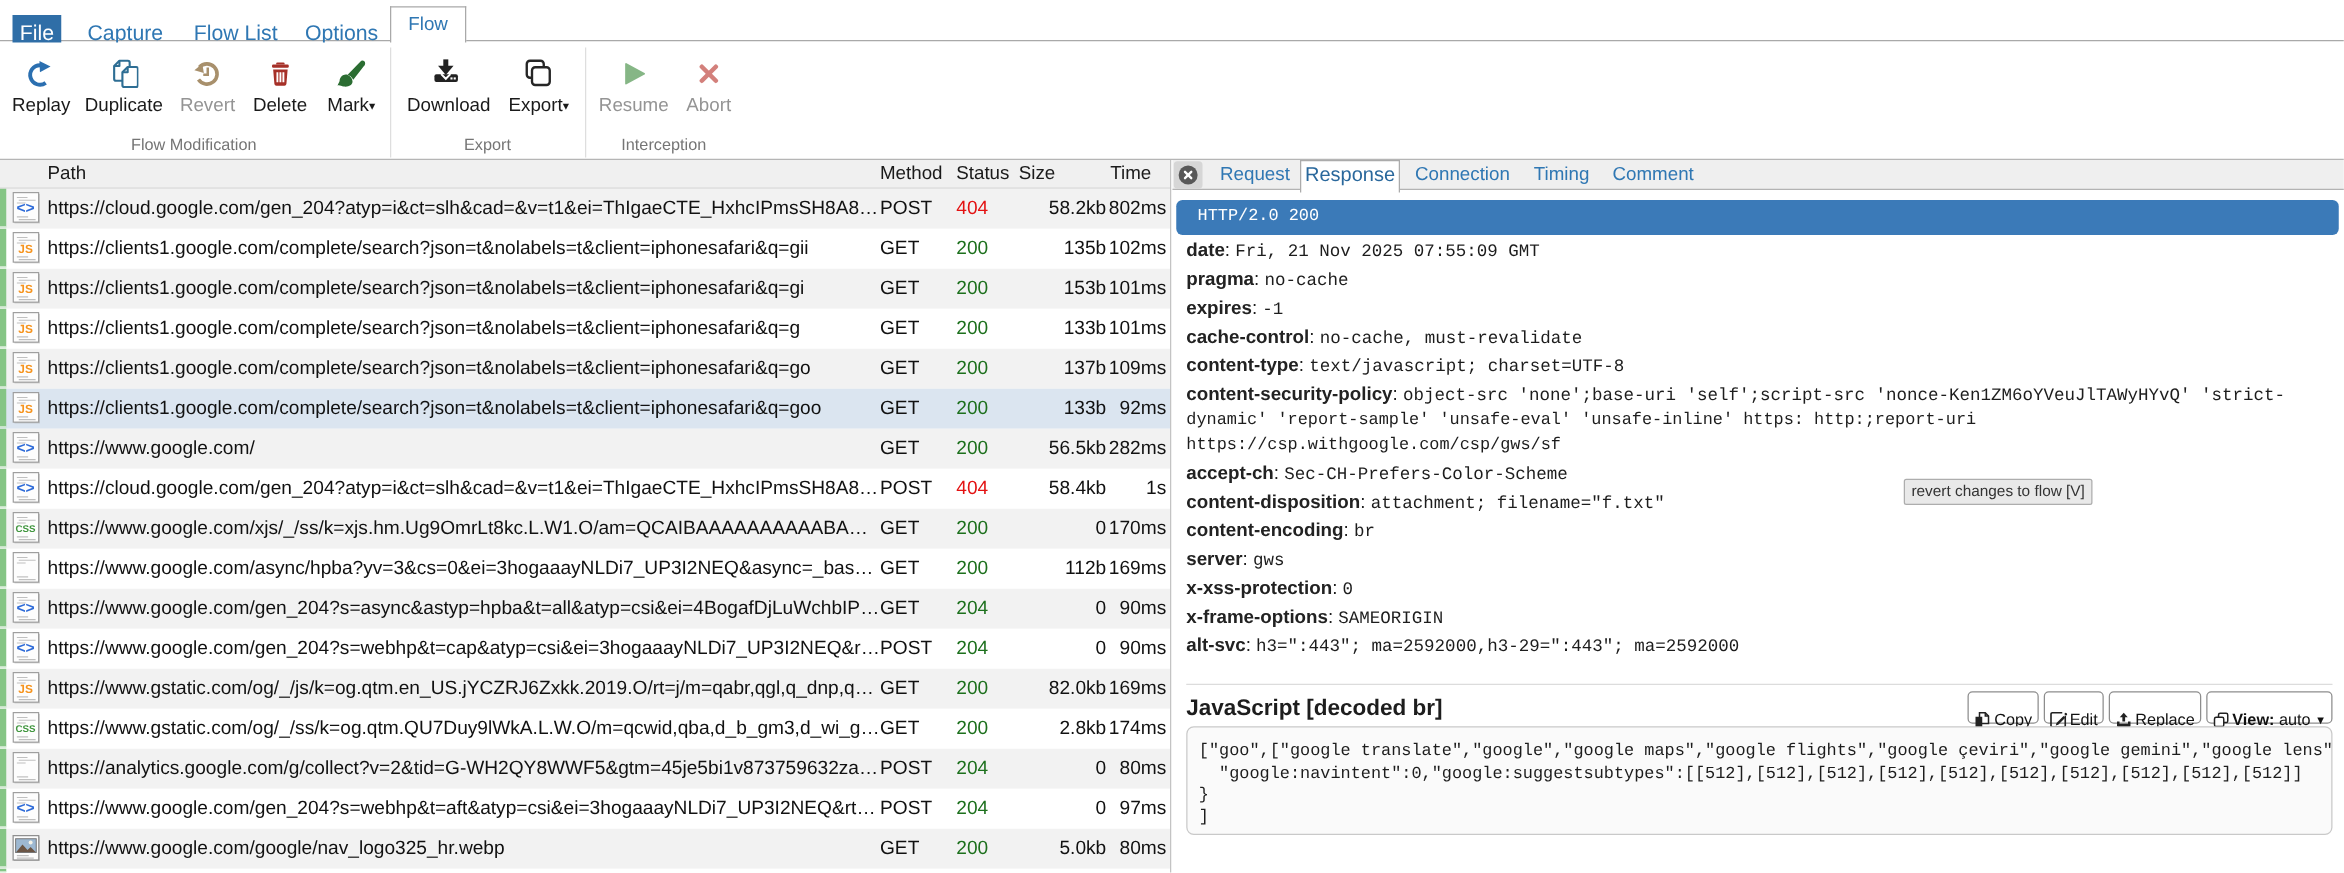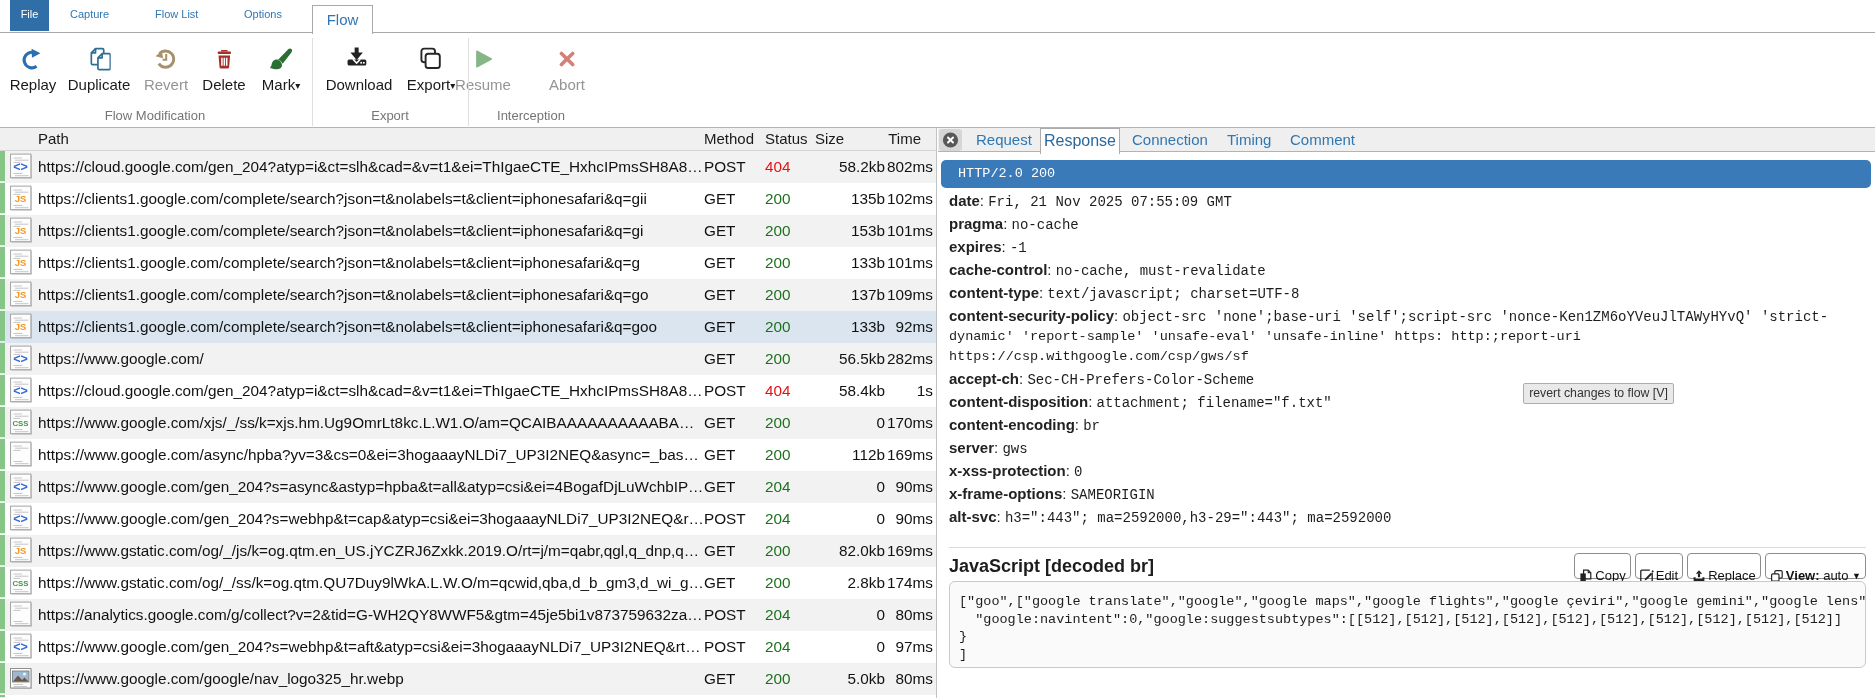--- a/index.html
+++ b/index.html
@@ -1,22 +1,22 @@
 <!DOCTYPE html>
 <html><head><meta charset="utf-8"><style>
 * { margin:0; padding:0; box-sizing:border-box; }
 html,body { width:1875px; height:698px; background:#fff; overflow:hidden;
   font-family:"Liberation Sans", sans-serif; -webkit-font-smoothing:antialiased; }
 .mono, .mv { font-family:"Liberation Mono", monospace; }
 
 
 #menubar { position:absolute; left:0; top:0; width:1875px; height:33px;
   border-bottom:1px solid #a9a9a9; background:#fff; }
-#menubar .mi { position:absolute; top:0; height:31px; line-height:29px;
-  font-size:11px; color:#2f77b3; }
+#menubar .mi { position:absolute; top:12px; height:31px; line-height:29px;
+  font-size:17px; color:#2f77b3; }
 #mi-file { left:10px; width:39px; text-align:center; background:#2f6ea7; color:#fff !important; }
 #tab-flow { position:absolute; left:312px; top:5px; width:61px; height:29px;
   background:#fff; border:1px solid #a9a9a9; border-bottom:none; text-align:center;
   line-height:27px; font-size:15px; color:#2f77b3; z-index:2; }
 
 
 #toolbar { position:absolute; left:0; top:34px; width:1875px; height:94px;
   border-bottom:1px solid #b5b5b5; background:#fff; }
 .tbb { position:absolute; top:13px; transform:translateX(-50%); text-align:center; }
 .tbb svg { display:block; margin:0 auto; }
@@ -146,21 +146,21 @@
       </svg>
       <div class="tbl ">Download</div>
     </div>
     <div class="tbb" style="left:431px">
       <svg width="24" height="24" viewBox="0 0 24 24">
         <rect x="2.6" y="1.6" width="13.6" height="13.6" rx="2.6" fill="#fff" stroke="#262626" stroke-width="1.9"></rect>
         <rect x="6.8" y="6.8" width="14.2" height="14.2" rx="2.6" fill="#fff" stroke="#262626" stroke-width="1.9"></rect>
       </svg>
       <div class="tbl ">Export<span class="caret">▾</span></div>
     </div>
-    <div class="tbb" style="left:483px">
+    <div class="tbb" style="left:507px">
       <svg width="24" height="24" viewBox="0 0 24 24" opacity="0.62">
         <path d="M5.8 4.2 L20.2 12 L5.8 19.8 z" fill="#3d8b3d" stroke="#3d8b3d" stroke-width="1.5" stroke-linejoin="round"></path>
       </svg>
       <div class="tbl dis">Resume</div>
     </div>
     <div class="tbb" style="left:567px">
       <svg width="24" height="24" viewBox="0 0 24 24" opacity="0.62">
         <g stroke="#b9332c" stroke-width="3.6" stroke-linecap="round">
           <line x1="6.4" y1="6.4" x2="17.6" y2="17.6"></line>
           <line x1="17.6" y1="6.4" x2="6.4" y2="17.6"></line>

